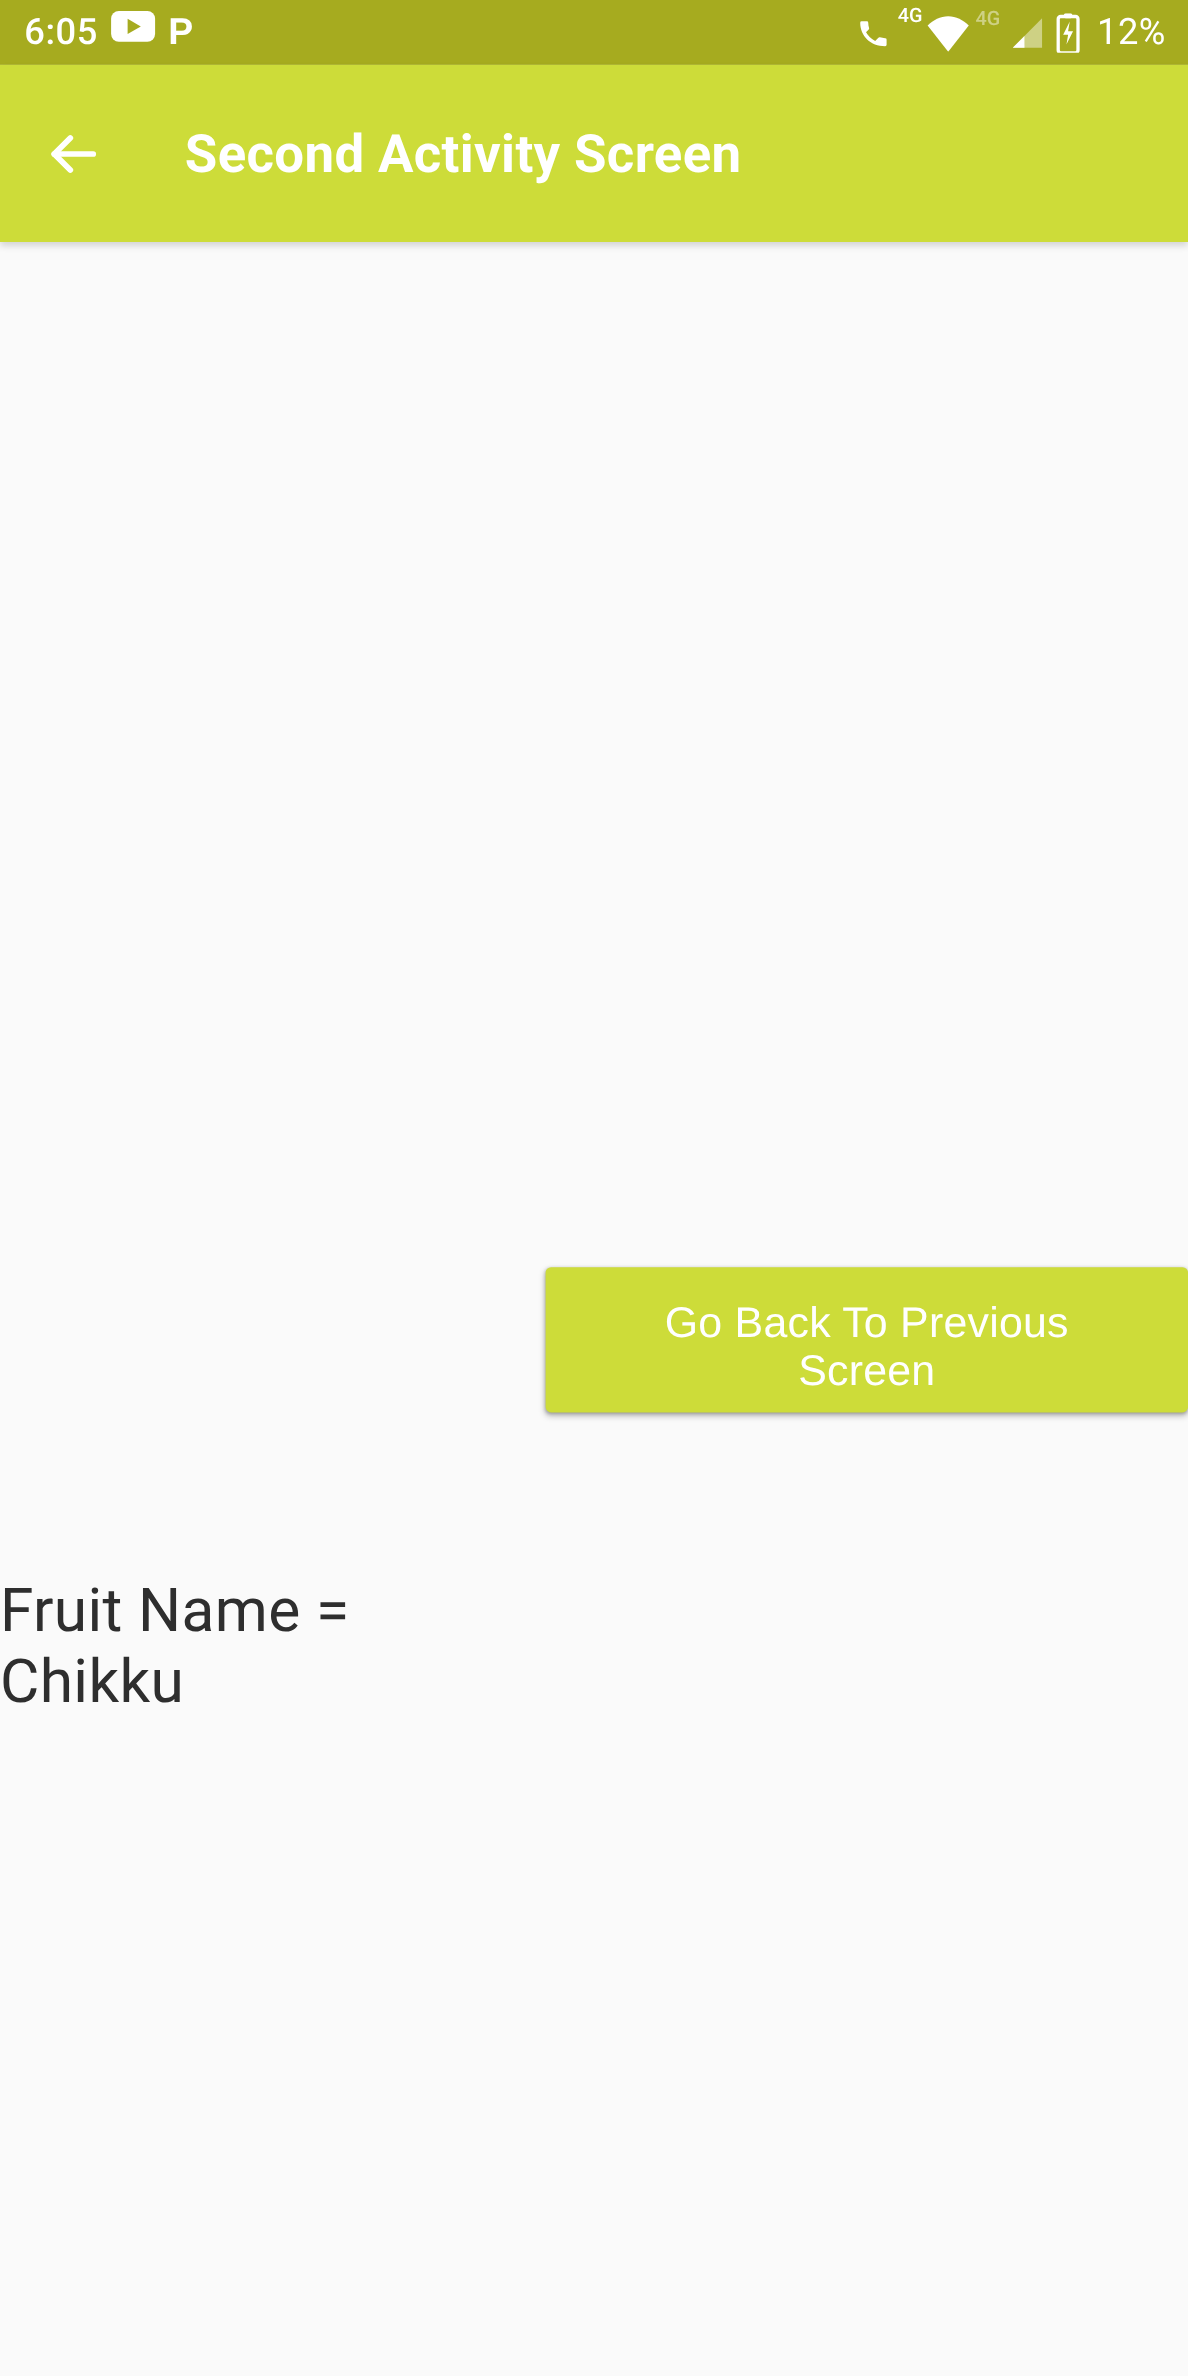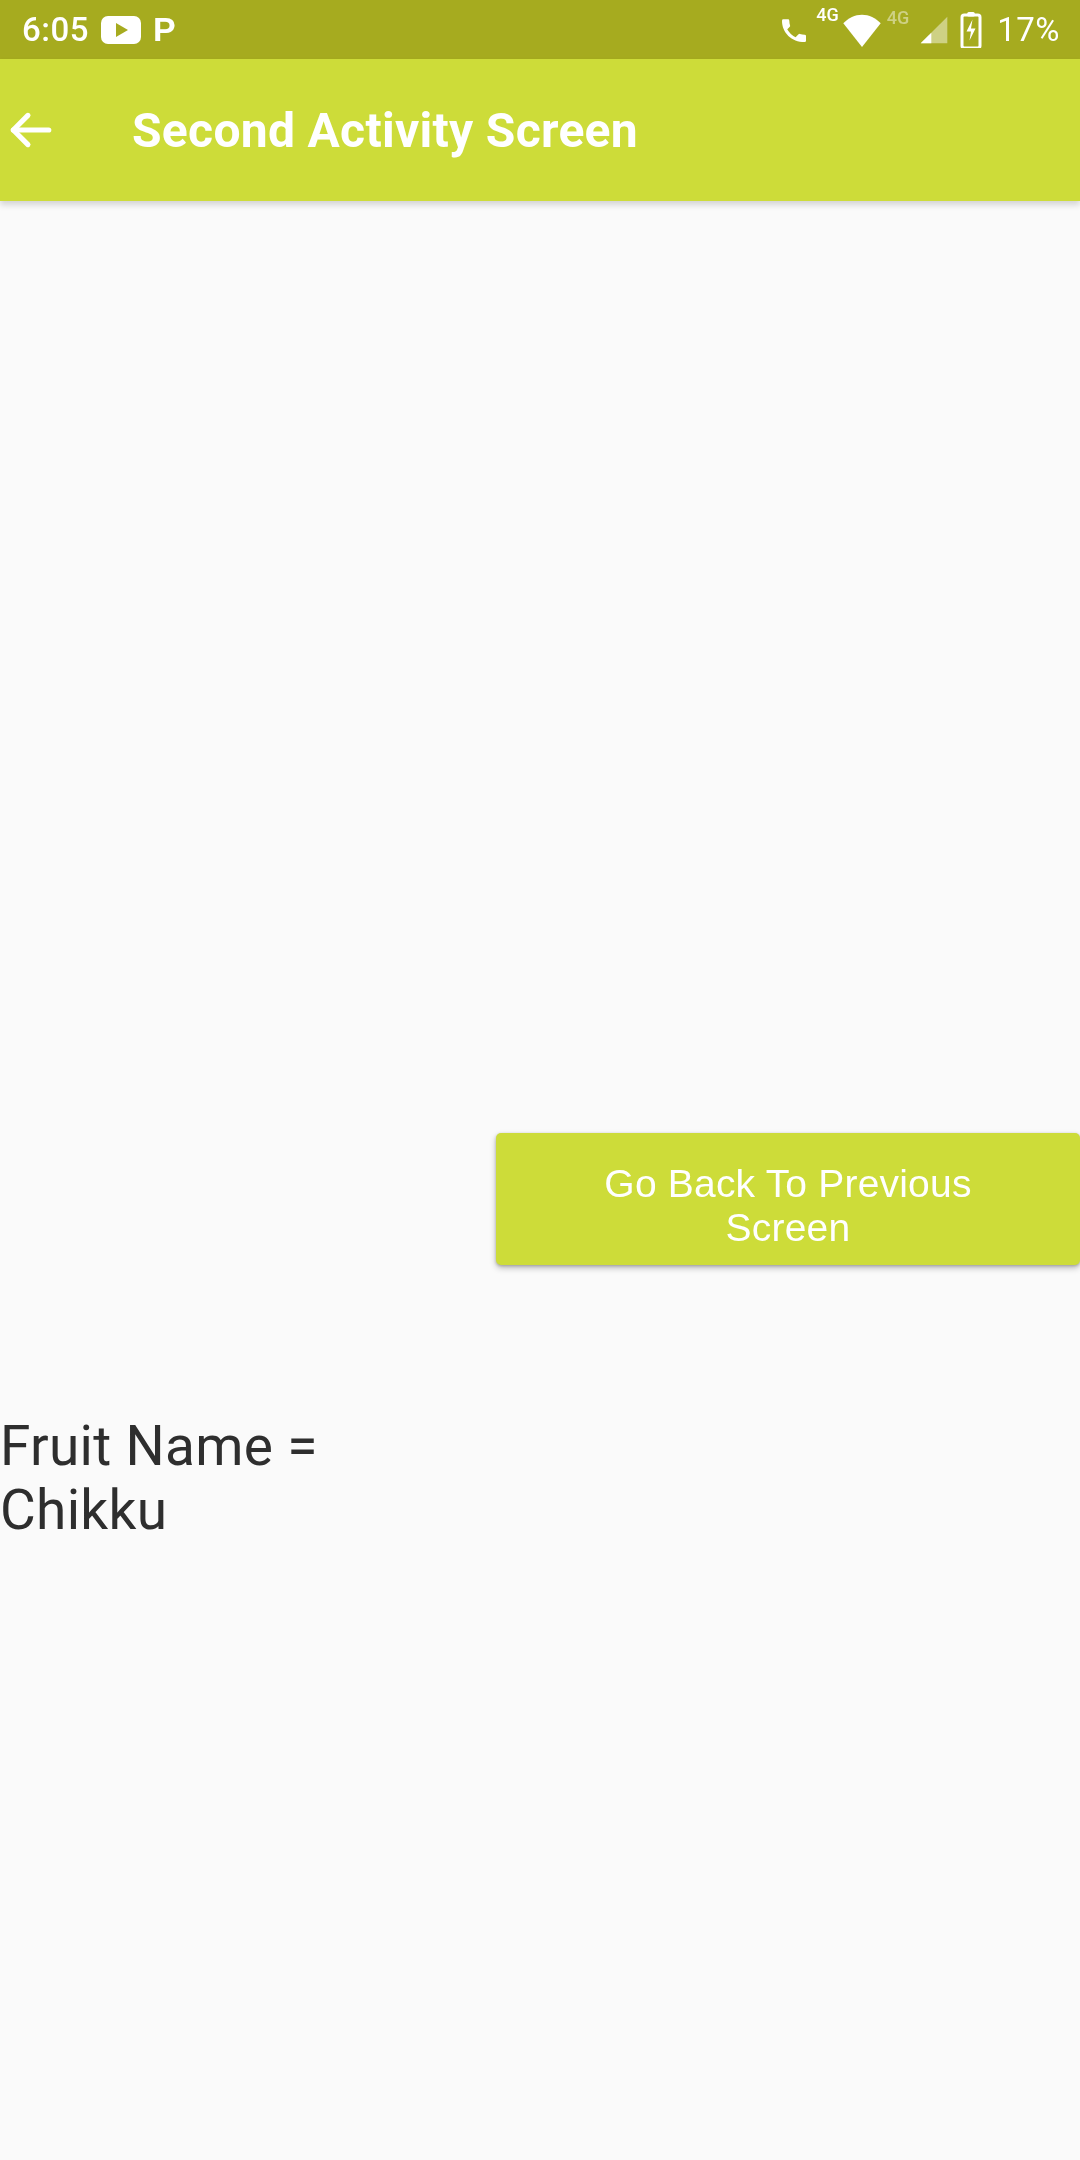--- a/index.html
+++ b/index.html
@@ -18,21 +18,21 @@
       height: 59px;
       background: #a6ab1f;
       display: flex;
       align-items: center;
       justify-content: space-between;
       padding: 0 20px 0 22px;
       color: #ffffff;
     }
     .status-left {
       display: flex;
-      align-items: center;
+      align-items: flex-start;
       gap: 12px;
     }
     .status-time {
       font-size: 33px;
       font-weight: 500;
       letter-spacing: 0.5px;
     }
     .status-icon-yt {
       width: 40px;
       height: 28px;
@@ -86,24 +86,25 @@
       top: -12px;
       margin-left: -4px;
     }
     .battery-pct {
       font-size: 33px;
       font-weight: 400;
       letter-spacing: 0.5px;
       margin-left: 6px;
     }
     .app-bar {
-      height: 142px;
+      height: 161px;
       background: #cddc39;
       display: flex;
       align-items: center;
+      padding-left: 36px;
       box-shadow: 0 4px 6px rgba(0,0,0,0.15);
     }
     .back-arrow {
       width: 60px;
       height: 60px;
       display: flex;
       align-items: center;
       justify-content: center;
       cursor: pointer;
     }
@@ -170,21 +171,21 @@
         <path d="M2 22h8V14L2 22z" fill="#ffffff"></path>
       </svg>
     </span>
     <span class="battery-icon">
       <svg width="24" height="36" viewBox="0 0 14 24" fill="none">
         <rect x="1" y="2" width="12" height="22" rx="1.5" stroke="#ffffff" stroke-width="2" fill="none"></rect>
         <rect x="4.5" y="0" width="5" height="3" rx="1" fill="#ffffff"></rect>
         <path d="M8 5L4 13h3l-1 6 4-8H7l1-6z" fill="#ffffff"></path>
       </svg>
     </span>
-    <span class="battery-pct">17%</span>
+    <span class="battery-pct">12%</span>
   </div>
 </div>
 
 <div class="app-bar">
   <div class="back-arrow">
     <svg width="50" height="50" viewBox="0 0 24 24" fill="none" stroke="#ffffff" stroke-width="2.5" stroke-linecap="round" stroke-linejoin="round">
       <line x1="21" y1="12" x2="4" y2="12"></line>
       <polyline points="11 5 4 12 11 19"></polyline>
     </svg>
   </div>

